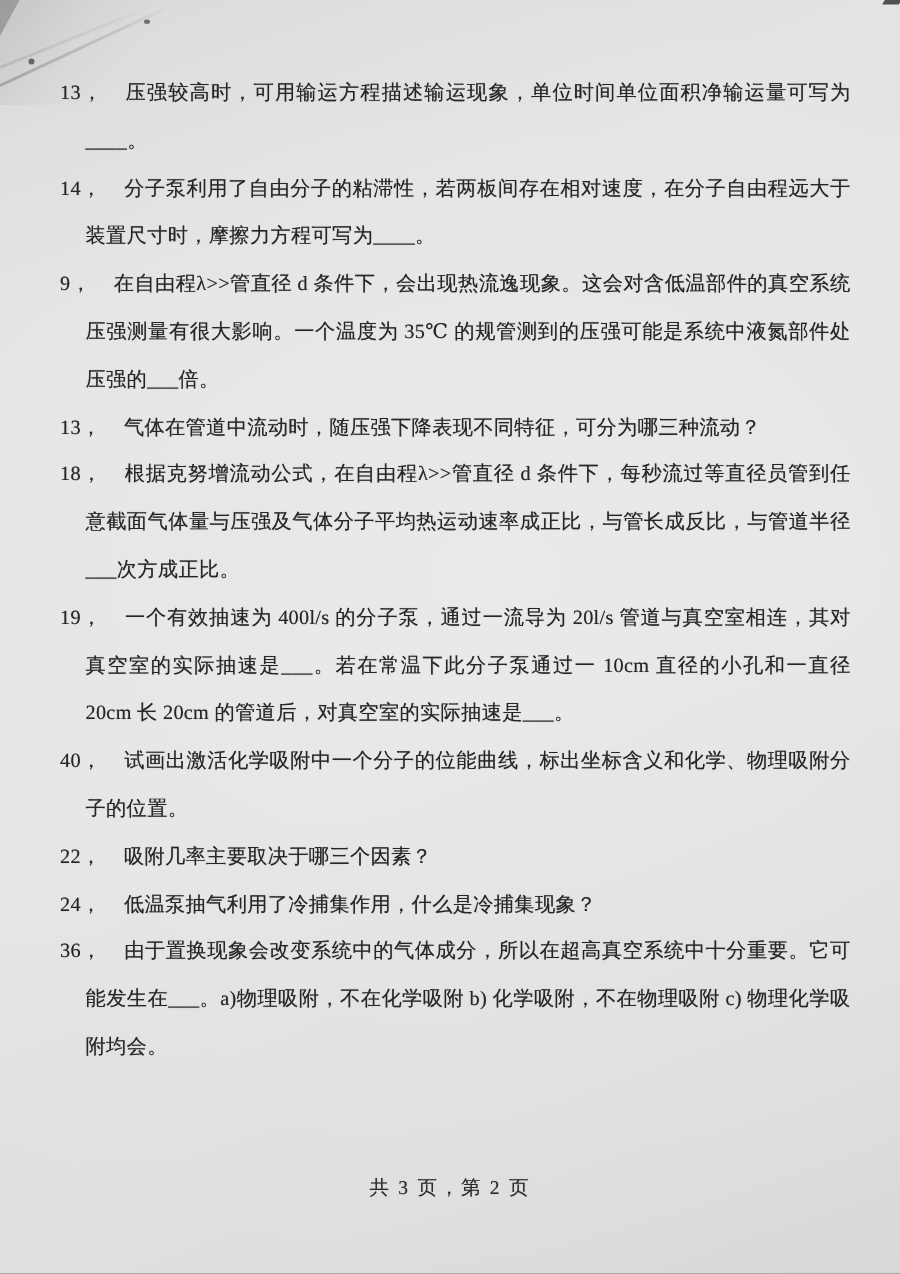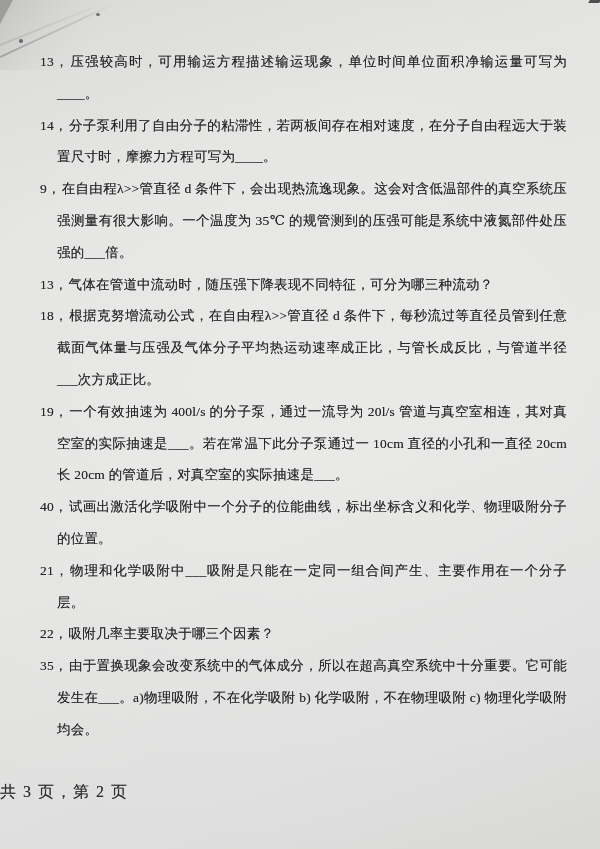--- a/index.html
+++ b/index.html
@@ -62,27 +62,28 @@
   .question {
     padding-left: 17px;
     text-indent: -17px;
     text-align: justify;
     font-size: 13.5px;
     line-height: 31.8px;
     letter-spacing: 0.2px;
     color: #26262a;
     text-shadow: 0 0 0.5px rgba(38,38,42,0.55);
   }
-  .q-label { margin-right: 1px; }
+  .q-label { margin-right: 15px; }
   .footer {
     position: absolute;
     top: 777px;
     left: 0;
     width: 100%;
-    font-size: 16px;
+    text-align: center;
+    font-size: 13px;
     line-height: 30px;
     letter-spacing: 1.5px;
     color: #2b2b2f;
     text-shadow: 0 0 0.5px rgba(38,38,42,0.5);
   }
 </style>
 </head>
 <body>
 
 <div class="page">
@@ -96,21 +97,21 @@
   <div class="topright-mark"></div>
 
   <div class="content">
     <div class="question"><span class="q-label">13，</span><span>压强较高时，可用输运方程描述输运现象，单位时间单位面积净输运量可写为____。</span></div>
     <div class="question"><span class="q-label">14，</span><span>分子泵利用了自由分子的粘滞性，若两板间存在相对速度，在分子自由程远大于装置尺寸时，摩擦力方程可写为____。</span></div>
     <div class="question"><span class="q-label">9，</span><span>在自由程λ&gt;&gt;管直径 d 条件下，会出现热流逸现象。这会对含低温部件的真空系统压强测量有很大影响。一个温度为 35℃ 的规管测到的压强可能是系统中液氮部件处压强的___倍。</span></div>
     <div class="question"><span class="q-label">13，</span><span>气体在管道中流动时，随压强下降表现不同特征，可分为哪三种流动？</span></div>
     <div class="question"><span class="q-label">18，</span><span>根据克努增流动公式，在自由程λ&gt;&gt;管直径 d 条件下，每秒流过等直径员管到任意截面气体量与压强及气体分子平均热运动速率成正比，与管长成反比，与管道半径___次方成正比。</span></div>
     <div class="question"><span class="q-label">19，</span><span>一个有效抽速为 400l/s 的分子泵，通过一流导为 20l/s 管道与真空室相连，其对真空室的实际抽速是___。若在常温下此分子泵通过一 10cm 直径的小孔和一直径 20cm 长 20cm 的管道后，对真空室的实际抽速是___。</span></div>
     <div class="question"><span class="q-label">40，</span><span>试画出激活化学吸附中一个分子的位能曲线，标出坐标含义和化学、物理吸附分子的位置。</span></div>
-    <div class="question"><span class="q-label">21，</span><span>物理和化学吸附中___吸附是只能在一定同一组合间产生、主要作用在一个分子层。</span></div>
     <div class="question"><span class="q-label">22，</span><span>吸附几率主要取决于哪三个因素？</span></div>
-    <div class="question"><span class="q-label">35，</span><span>由于置换现象会改变系统中的气体成分，所以在超高真空系统中十分重要。它可能发生在___。a)物理吸附，不在化学吸附 b) 化学吸附，不在物理吸附 c) 物理化学吸附均会。</span></div>
+    <div class="question"><span class="q-label">24，</span><span>低温泵抽气利用了冷捕集作用，什么是冷捕集现象？</span></div>
+    <div class="question"><span class="q-label">36，</span><span>由于置换现象会改变系统中的气体成分，所以在超高真空系统中十分重要。它可能发生在___。a)物理吸附，不在化学吸附 b) 化学吸附，不在物理吸附 c) 物理化学吸附均会。</span></div>
 
   </div>
 
   <div class="footer">共 3 页，第 2 页</div>
 
 </div>
 
 </body></html>

